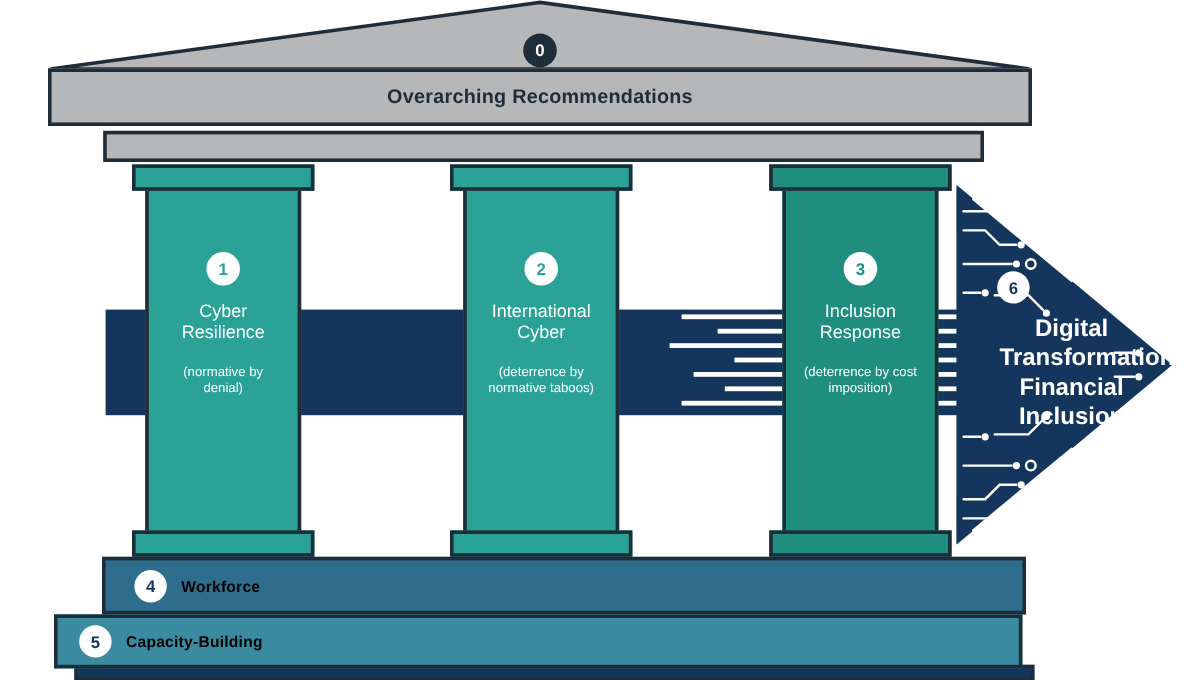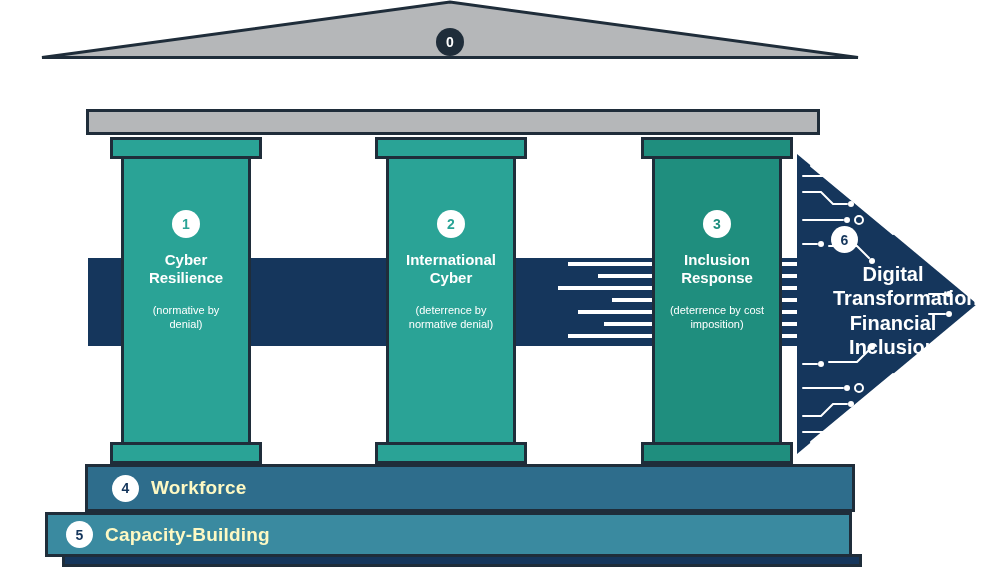--- a/index.html
+++ b/index.html
@@ -54,59 +54,62 @@
   .pillar .cap{left:0;top:0;width:152px;height:22px;}
   .pillar .pbase{left:0;top:305px;width:152px;height:22px;}
   .p1 .part,.p2 .part{background:var(--pillar-teal,#2aa396);}
   .p3 .part{background:var(--pillar-teal-dark,#1f8e7e);}
   .p1{left:110px;} .p2{left:375px;} .p3{left:641px;}
   .pcontent{
     position:absolute;left:11px;top:73px;width:130px;
     display:flex;flex-direction:column;align-items:center;text-align:center;
   }
   .pname{
-    margin-top:13px;width:106px;font-weight:700;font-size:15px;line-height:1.22;color:#ffffff;
+    margin-top:13px;width:106px;font-weight:400;font-size:15px;line-height:1.22;color:#ffffff;
   }
   .psub{
     margin-top:15px;width:102px;font-size:11px;line-height:1.3;color:#ffffff;
   }
 
   
   .arrow-svg{left:793px;top:148px;z-index:4;}
   .arrow-badge{position:absolute;left:831px;top:226px;z-index:5;width:27px;height:27px;}
   .arrow-label{
     position:absolute;left:833px;top:262px;width:120px;z-index:5;
     text-align:center;font-weight:700;font-size:20px;line-height:1.22;color:#ffffff;
     white-space:normal;
   }
 
   
   .step{
     position:absolute;z-index:5;display:flex;align-items:center;gap:12px;
     border:3px solid var(--outline,#1f2d3a);box-sizing:border-box;
   }
-  .step-label{font-weight:700;font-size:19px;color:#fef9c3;letter-spacing:.2px;}
+  .step-label{font-weight:700;font-size:13px;color:#000000;letter-spacing:.2px;}
   .step4{left:85px;top:464px;width:770px;height:48px;background:var(--step-blue,#2e6d8c);padding-left:24px;}
   .step5{left:45px;top:512px;width:807px;height:45px;background:var(--step-teal,#3a8aa0);padding-left:18px;}
   .foundation{
     left:62px;top:554px;width:800px;height:13px;z-index:1;
     background:var(--navy,#15365c);border:3px solid var(--outline,#1f2d3a);
   }
 </style>
 </head>
 <body>
 
 <div class="stage">
 
   <svg class="abs pediment-svg" width="940" height="60" viewBox="0 0 940 60">
     <polygon points="12,57.5 420,2 828,57.5" style="fill:var(--pediment-gray,#b5b7b9);stroke:var(--outline,#1f2d3a);stroke-width:3;"></polygon>
   </svg>
 
   <div class="num-badge badge-0">0</div>
 
+  <div class="abs pediment-band">
+    <div class="overarching-title">Overarching Recommendations</div>
+  </div>
 
   <div class="abs beam"></div>
 
   <div class="abs band"></div>
 
   <div class="sline" style="left:568px;top:262px;width:232px;"></div>
   <div class="sline" style="left:598px;top:274px;width:202px;"></div>
   <div class="sline" style="left:558px;top:286px;width:242px;"></div>
   <div class="sline" style="left:612px;top:298px;width:188px;"></div>
   <div class="sline" style="left:578px;top:310px;width:222px;"></div>
@@ -124,21 +127,21 @@
     </div>
   </div>
 
   <div class="pillar p2">
     <div class="part shaft"></div>
     <div class="part cap"></div>
     <div class="part pbase"></div>
     <div class="pcontent">
       <div class="num-badge pillar-num">2</div>
       <div class="pname">International Cyber</div>
-      <div class="psub">(deterrence by normative denial)</div>
+      <div class="psub">(deterrence by normative taboos)</div>
     </div>
   </div>
 
   <div class="pillar p3">
     <div class="part shaft"></div>
     <div class="part cap"></div>
     <div class="part pbase"></div>
     <div class="pcontent">
       <div class="num-badge pillar-num">3</div>
       <div class="pname">Inclusion Response</div>

